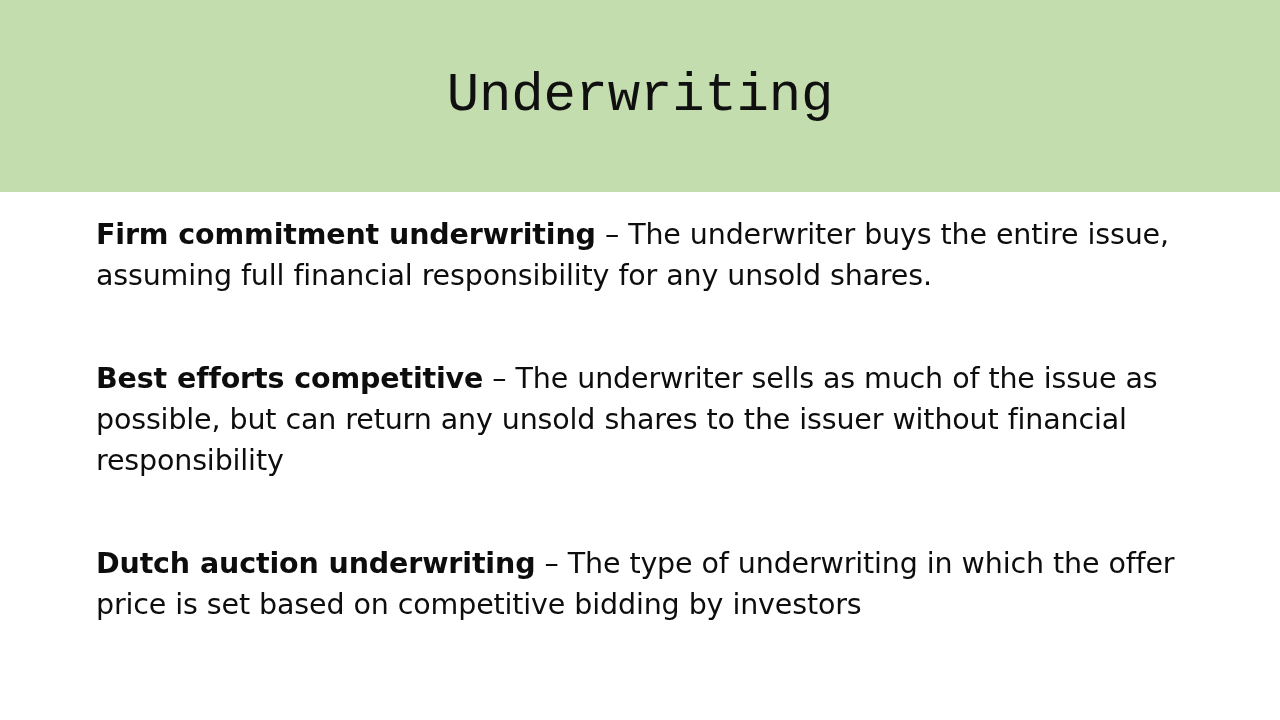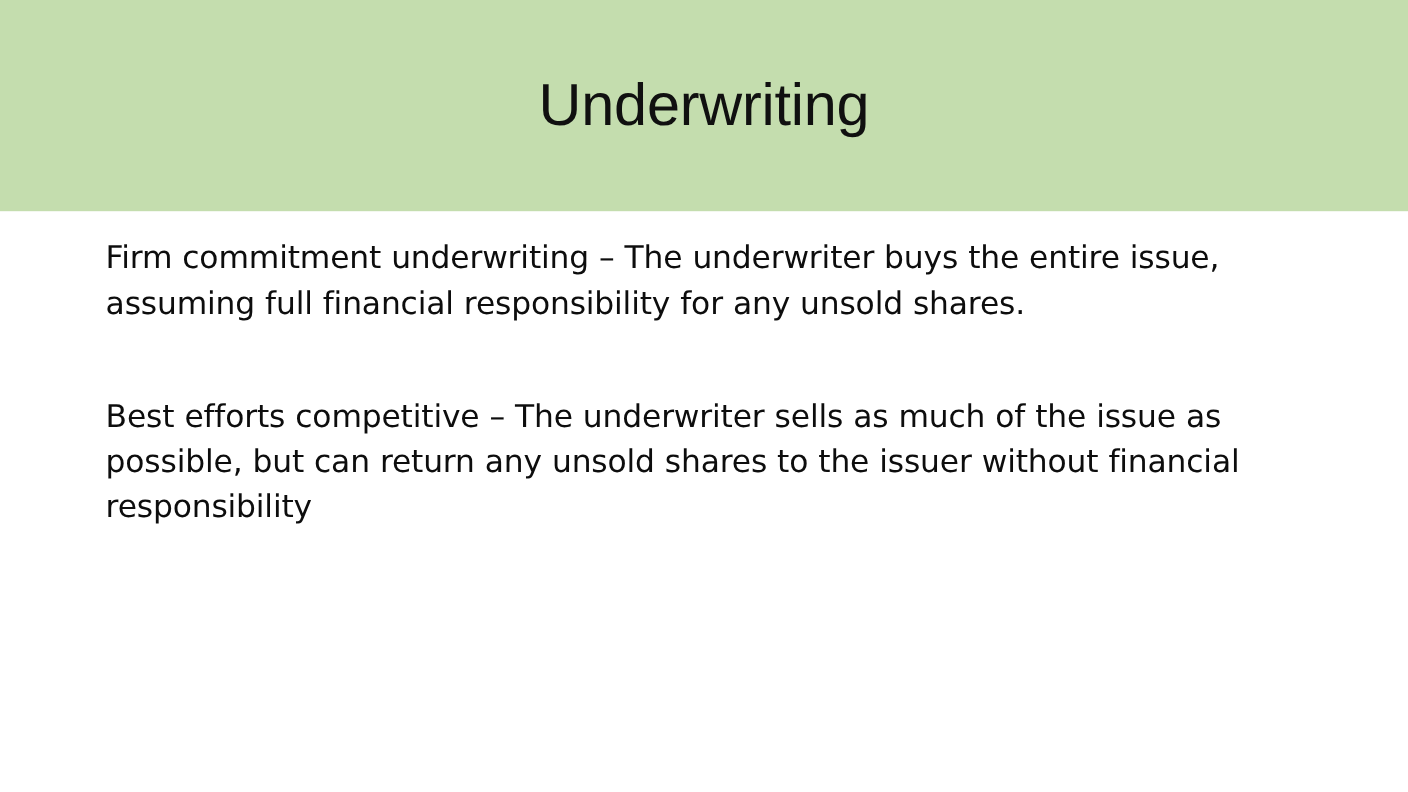--- a/index.html
+++ b/index.html
@@ -28,21 +28,21 @@
     width: 1280px;
     height: 192px;
     background: #c4ddae;
     display: flex;
     align-items: center;
     justify-content: center;
     box-sizing: border-box;
   }
 
   .slide-title {
-    font-family: Liberation Sans, sans-serif;
+    font-family: Liberation Mono, monospace;
     font-size: 54px;
     font-weight: 400;
     color: #101010;
     letter-spacing: -0.2px;
     line-height: 1.05;
     text-align: left;
     margin: 0;
     padding: 0 40px;
     white-space: nowrap;
   }
@@ -64,21 +64,21 @@
     text-align: left;
     letter-spacing: -0.15px;
     word-spacing: 0.2px;
   }
 
   .para:last-child {
     margin-bottom: 0;
   }
 
   .para .term {
-    font-weight: 400;
+    font-weight: 700;
     text-align: center;
   }
 
   .para .dash {
     font-weight: 400;
   }
 
   .para .desc {
     font-weight: 400;
   }
@@ -95,16 +95,19 @@
   <div class="body-area">
 
     <p class="para">
       <span class="term">Firm commitment underwriting</span><span class="dash"> – </span><span class="desc">The underwriter buys the entire issue, assuming full financial responsibility for any unsold shares.</span>
     </p>
 
     <p class="para">
       <span class="term">Best efforts competitive</span><span class="dash"> – </span><span class="desc">The underwriter sells as much of the issue as possible, but can return any unsold shares to the issuer without financial responsibility</span>
     </p>
 
+    <p class="para">
+      <span class="term">Dutch auction underwriting</span><span class="dash"> – </span><span class="desc">The type of underwriting in which the offer price is set based on competitive bidding by investors</span>
+    </p>
 
   </div>
 
 </div>
 
 </body></html>

